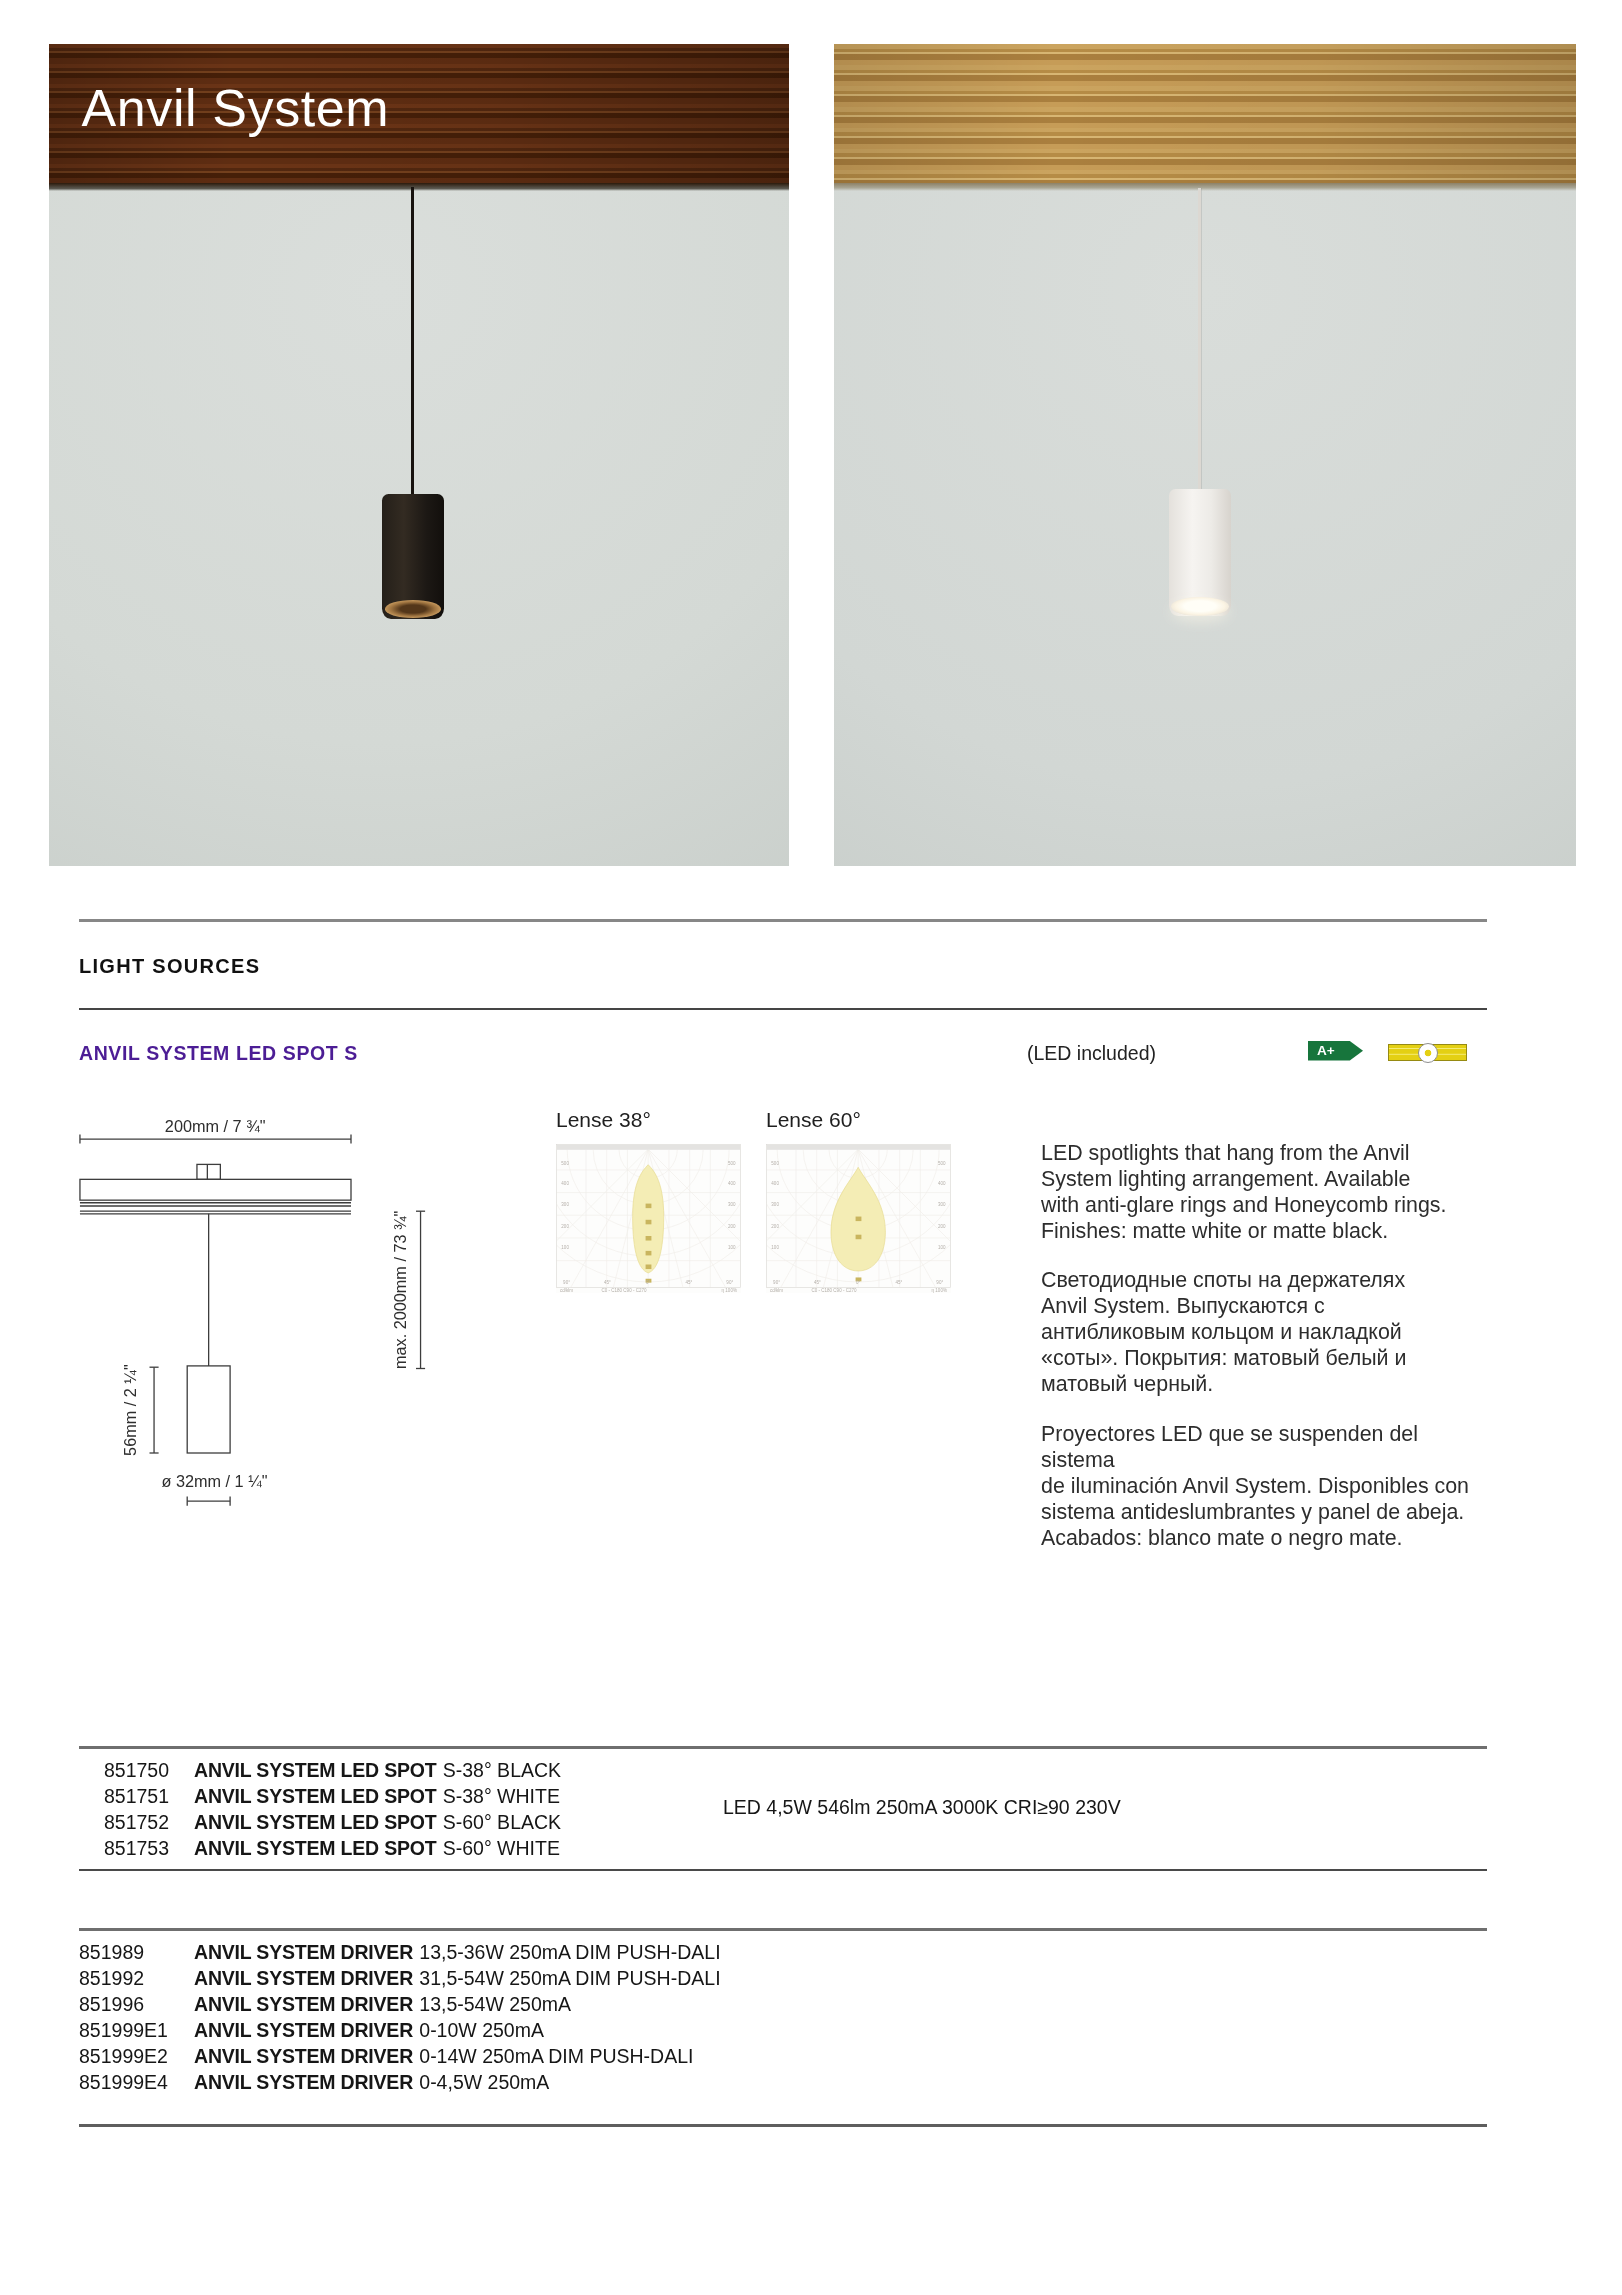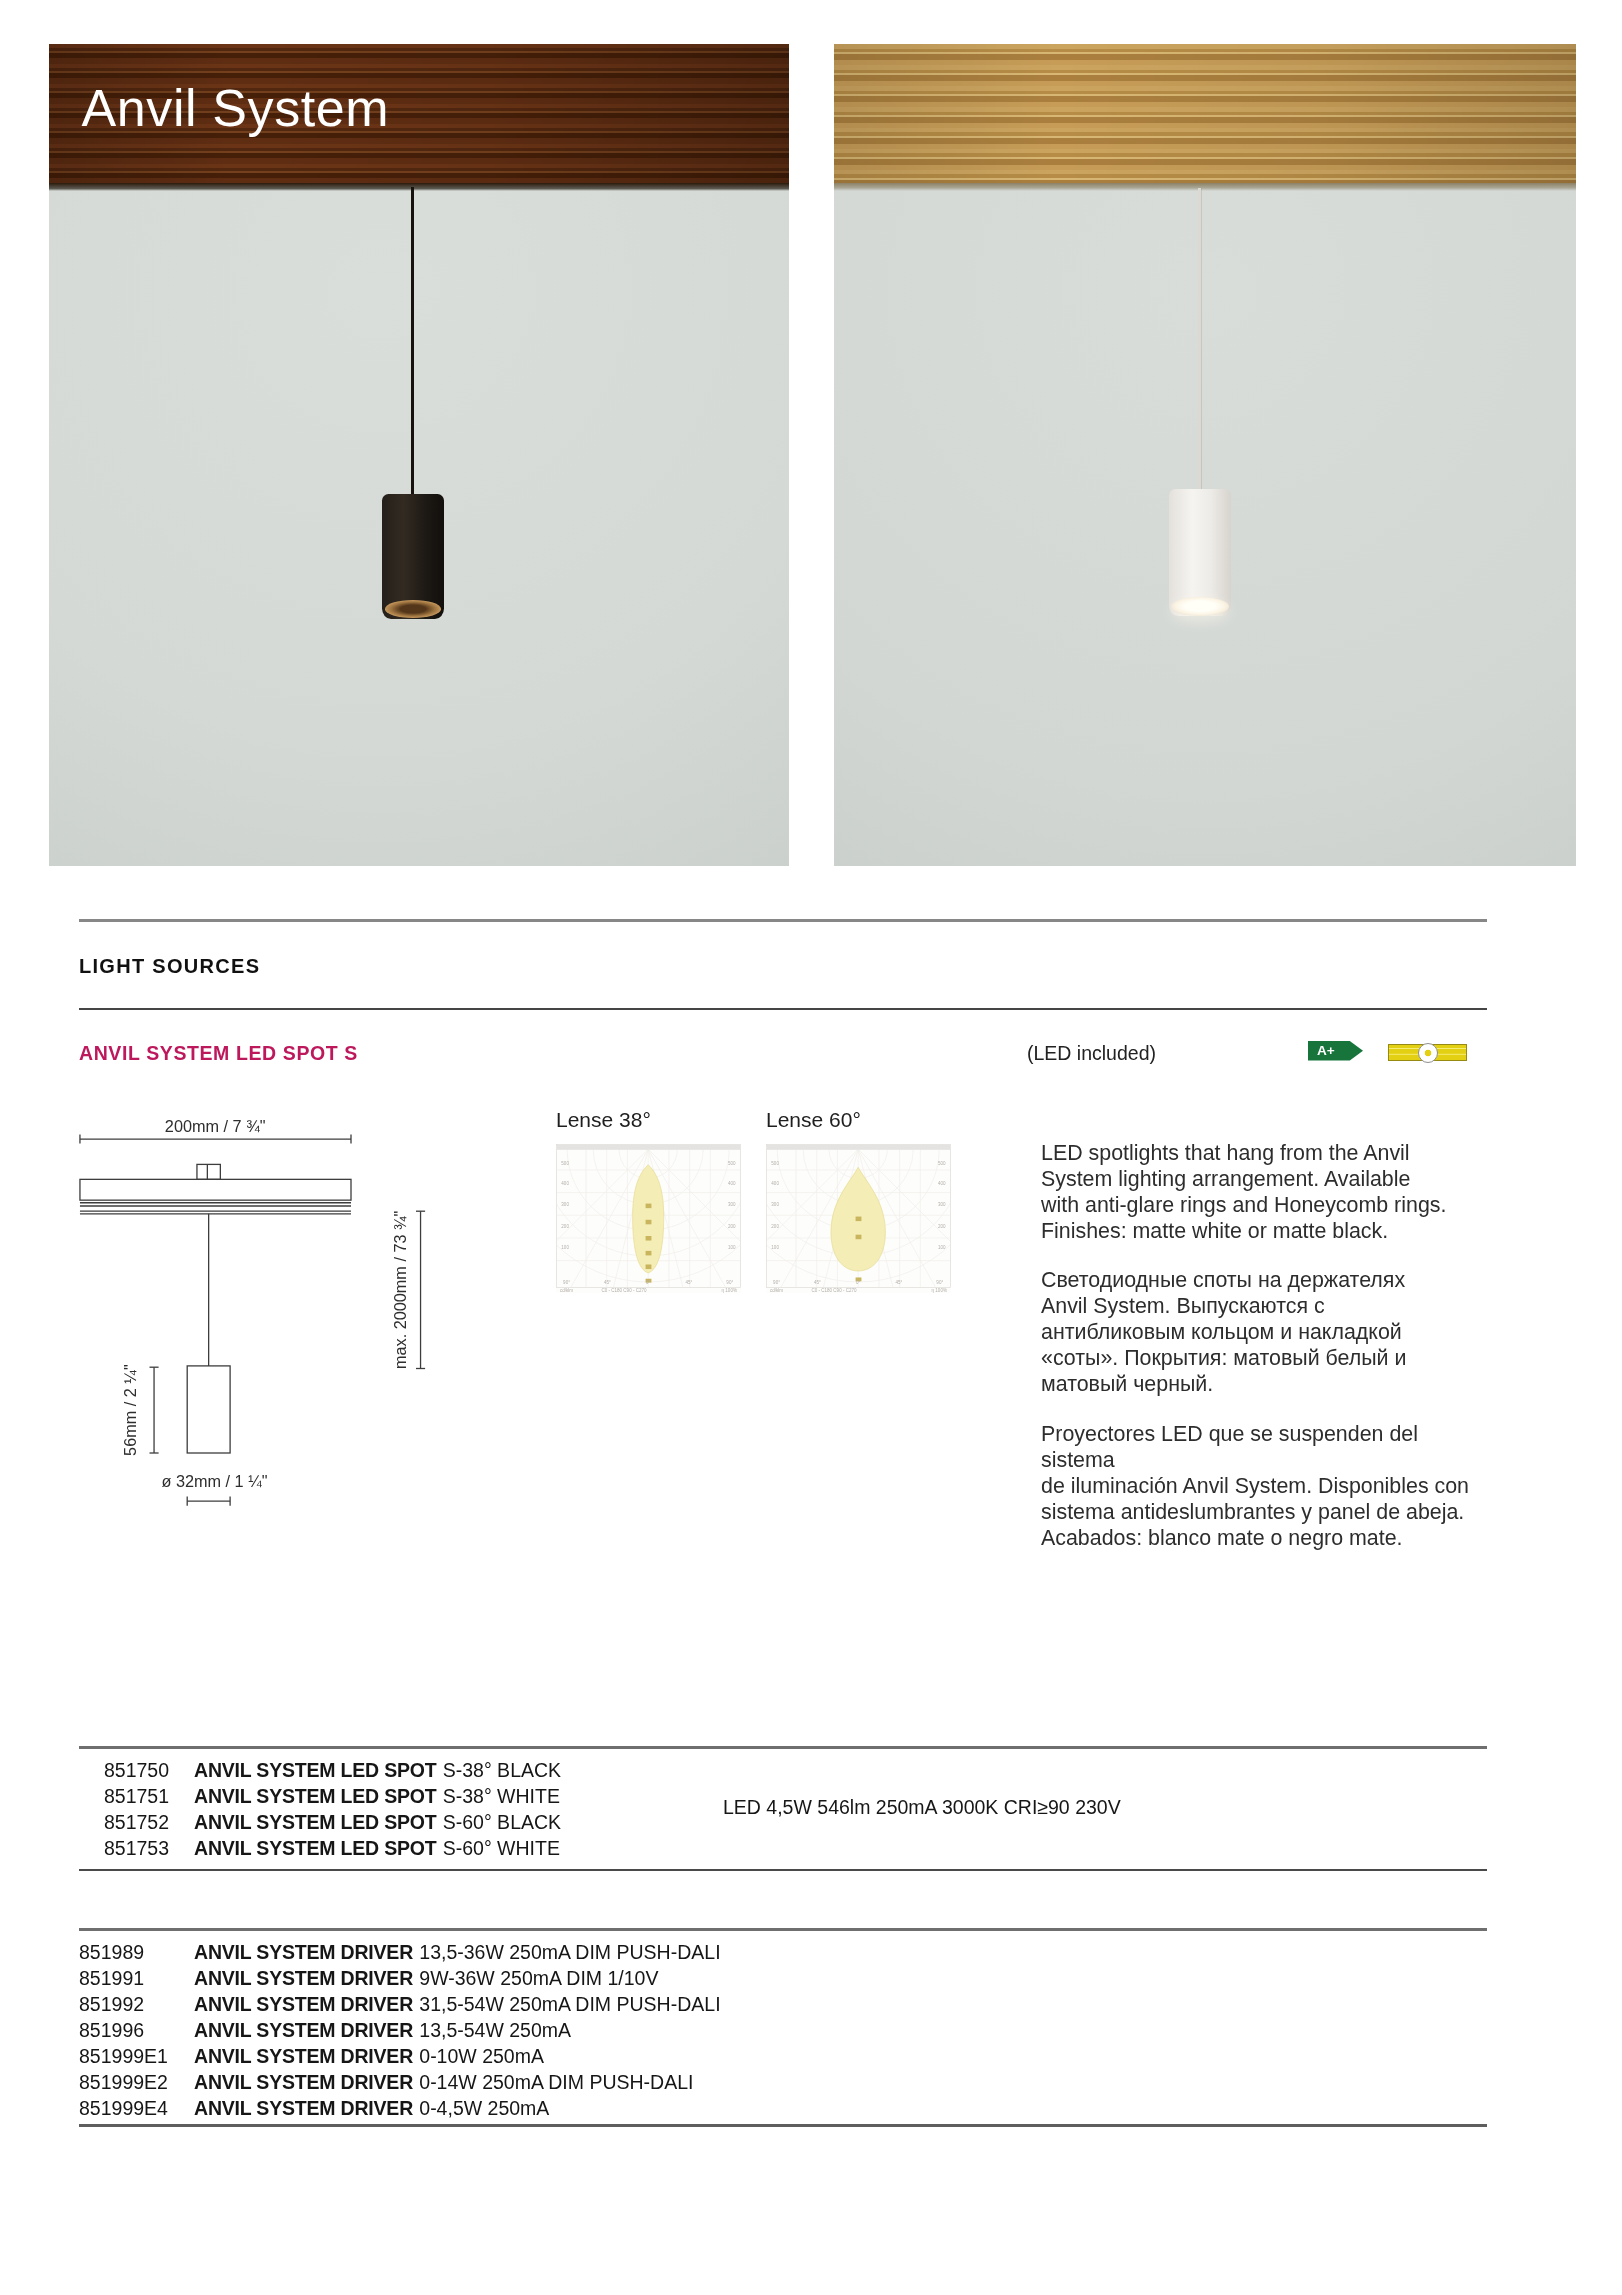--- a/index.html
+++ b/index.html
@@ -43,21 +43,21 @@
   .rule{position:absolute;left:79px;width:1408px;}
   .rule-a{top:919px;height:2.6px;background:#878787;}
   .rule-b{top:1008px;height:1.9px;background:#454545;}
   .rule-c{top:1746px;height:2.6px;background:#6f6f6f;}
   .rule-d{top:1869px;height:1.9px;background:#4a4a4a;}
   .rule-e{top:1928px;height:2.6px;background:#6f6f6f;}
   .rule-f{top:2124px;height:2.6px;background:#5e5e5e;}
 
   
   .h-sources{position:absolute;left:79px;top:955px;font-size:20px;font-weight:bold;letter-spacing:1.3px;color:#111;}
-  .h-product{position:absolute;left:79px;top:1042px;font-size:19.5px;font-weight:bold;letter-spacing:0.6px;color:#be185d;}
+  .h-product{position:absolute;left:79px;top:1042px;font-size:19.5px;font-weight:bold;letter-spacing:0.6px;color:#4c1d95;}
   .led-note{position:absolute;left:1027px;top:1042px;font-size:19.5px;color:#222;}
 
   
   .energy-aplus{position:absolute;left:1308px;top:1041px;width:55px;height:19.5px;
       background:#17753c;clip-path:polygon(0 0,76% 0,100% 50%,76% 100%,0 100%);
       color:#fff;font-size:13.6px;font-weight:bold;display:flex;align-items:center;padding-left:9px;box-sizing:border-box;}
   .energy-led{position:absolute;left:1388px;top:1044px;width:79px;height:17px;box-sizing:border-box;
       background:#e4d013;border:1.3px solid #968a12;}
   .energy-led::before{content:"";position:absolute;left:0;right:0;top:3.2px;height:1.3px;background:#f5ec74;
       box-shadow:0 5.8px 0 #f5ec74;}
@@ -335,24 +335,20 @@
     </div>
   </div>
   <div class="spec">LED 4,5W 546lm 250mA 3000K CRI≥90 230V</div>
 
   <div class="trows driver-rows">
     <div class="trow">
       <span class="tcode">851989</span>
       <span class="tname"><b>ANVIL SYSTEM DRIVER</b><span class="variant">13,5-36W 250mA DIM PUSH-DALI</span></span>
     </div>
     <div class="trow">
-      <span class="tcode">851991</span>
-      <span class="tname"><b>ANVIL SYSTEM DRIVER</b><span class="variant">9W-36W 250mA DIM 1/10V</span></span>
-    </div>
-    <div class="trow">
       <span class="tcode">851992</span>
       <span class="tname"><b>ANVIL SYSTEM DRIVER</b><span class="variant">31,5-54W 250mA DIM PUSH-DALI</span></span>
     </div>
     <div class="trow">
       <span class="tcode">851996</span>
       <span class="tname"><b>ANVIL SYSTEM DRIVER</b><span class="variant">13,5-54W 250mA</span></span>
     </div>
     <div class="trow">
       <span class="tcode">851999E1</span>
       <span class="tname"><b>ANVIL SYSTEM DRIVER</b><span class="variant">0-10W 250mA</span></span>

